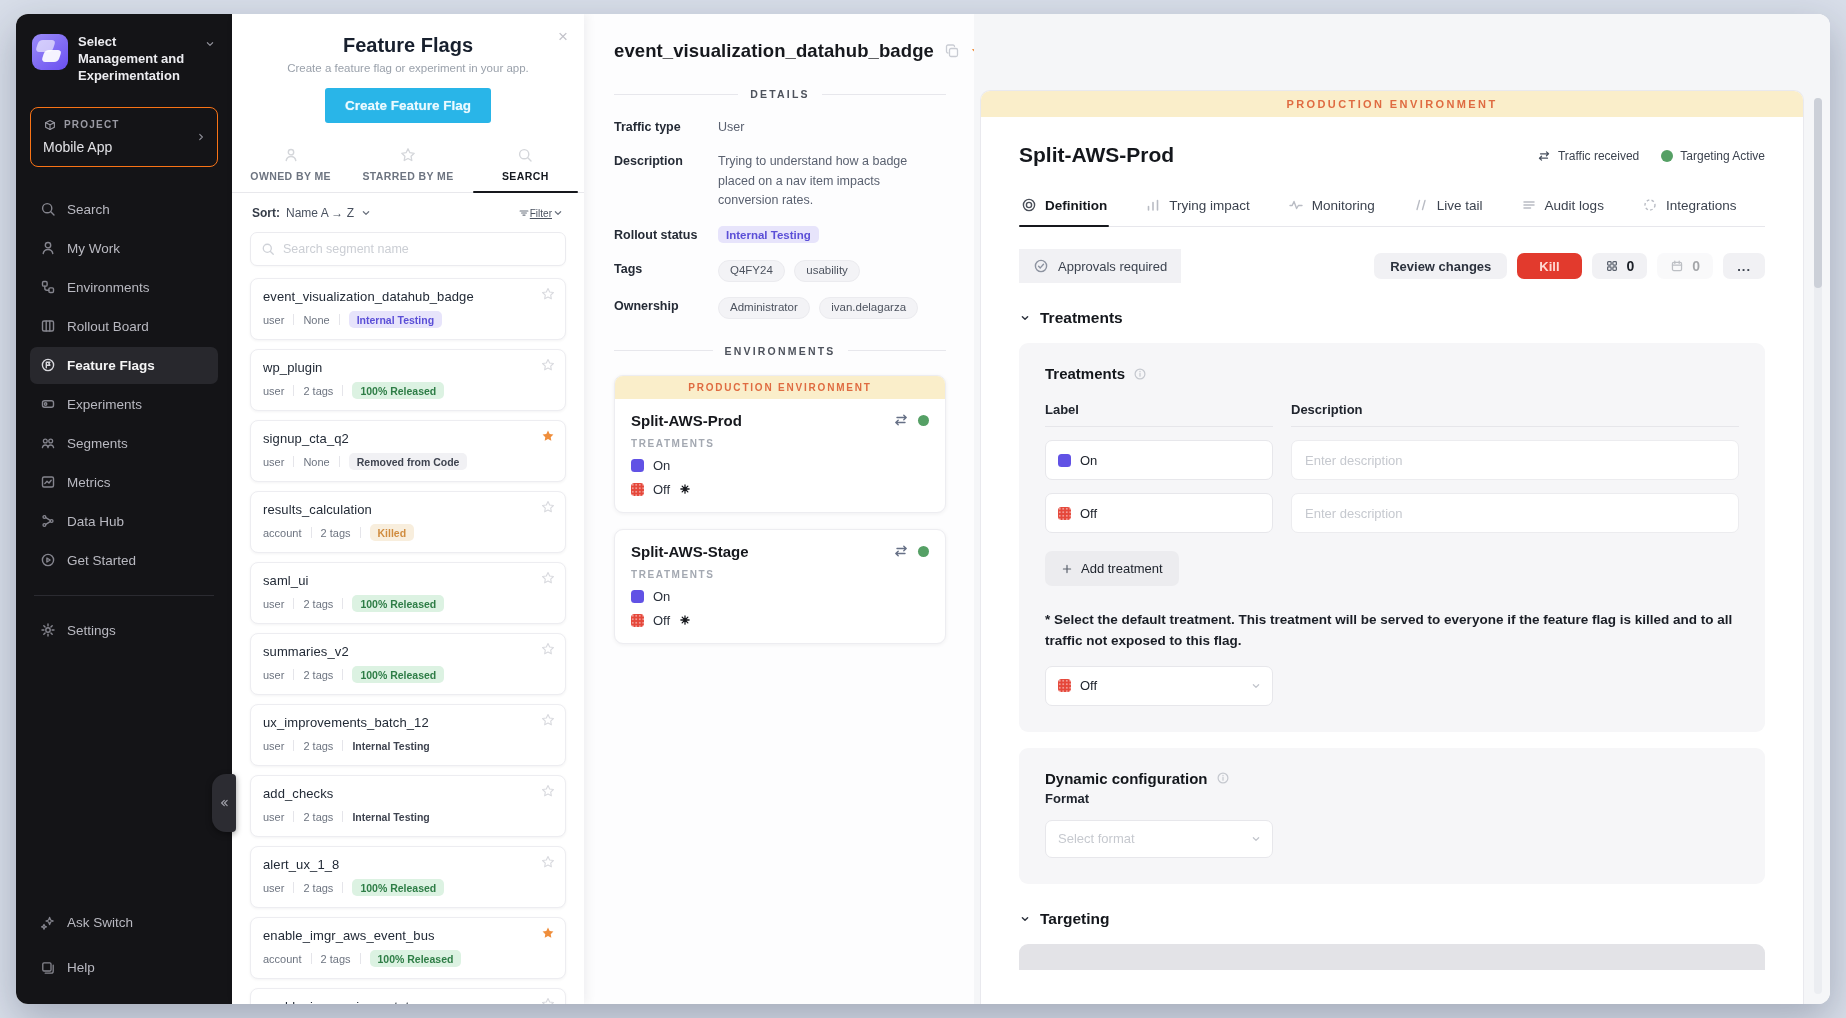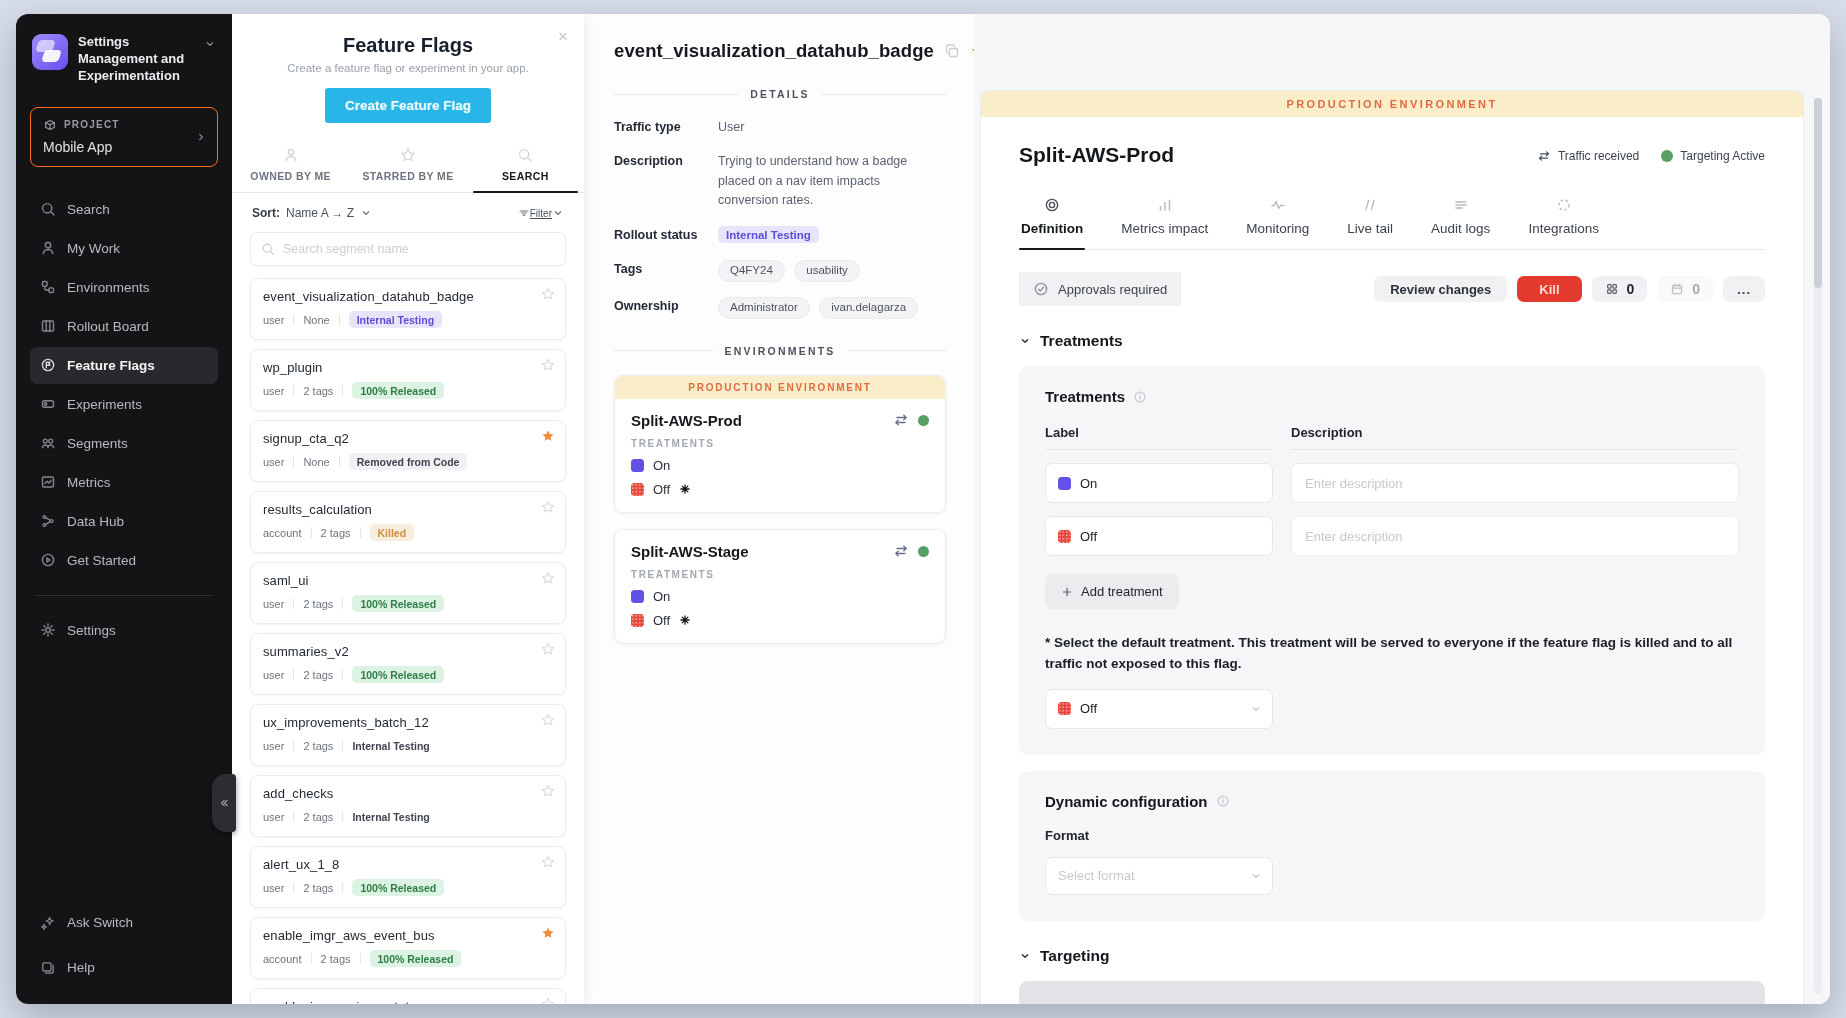--- a/index.html
+++ b/index.html
@@ -120,21 +120,21 @@
   .main-card{background:#fff;border:1px solid #e9e9ee;border-bottom:none;border-radius:10px 10px 0 0;height:914px;overflow:hidden;}
   .prod-banner{background:var(--banner-bg);color:var(--banner-text);text-align:center;font-size:11px;
                font-weight:700;letter-spacing:2.4px;padding:7px 0;}
   .main-content{padding:26px 38px 0;}
   .mc-head{display:flex;align-items:flex-start;justify-content:space-between;}
   .mc-title{font-size:21px;font-weight:700;color:#14171c;}
   .mc-status{display:flex;align-items:center;gap:22px;margin-top:6px;}
   .status-item{display:flex;align-items:center;gap:7px;font-size:12px;color:#3c434f;}
   .status-item .ic-sm{color:#4a5260;}
   .main-tabs{display:flex;gap:34px;margin-top:24px;border-bottom:1px solid #e7e7ec;}
-  .mtab{display:flex;align-items:center;gap:8px;padding:6px 2px 13px;font-size:13.5px;color:#3c434f;cursor:pointer;position:relative;flex-direction:column;}
+  .mtab{display:flex;align-items:center;gap:8px;padding:6px 2px 13px;font-size:13.5px;color:#3c434f;cursor:pointer;position:relative;}
   .mtab .ic{color:#b9bcc4;}
   .mtab.active{color:#14171c;font-weight:700;}
   .mtab.active .ic{color:#4a4f59;}
   .mtab.active:after{content:"";position:absolute;left:0;right:0;bottom:-1px;height:2.5px;background:#16181d;border-radius:2px;}
   .action-row{display:flex;align-items:center;justify-content:space-between;margin-top:22px;}
   .approvals-pill{display:flex;align-items:center;gap:9px;background:#f1f1f4;border-radius:0;
                   padding:9px 14px;font-size:13px;color:#3c434f;}
   .approvals-pill .ic{color:#8d93a0;}
   .ar-right{display:flex;align-items:center;gap:10px;}
   .btn{border:none;border-radius:7px;height:26px;font-size:13px;cursor:pointer;display:flex;align-items:center;gap:8px;}
@@ -160,21 +160,21 @@
   .d-input{flex:1;height:40px;background:#fff;border:1px solid #eceçef;border:1px solid #ececef;border-radius:7px;padding:0 13px;font-size:13px;color:#333;outline:none;}
   .d-input::placeholder{color:#c6c9cf;}
   .add-btn{margin-top:18px;background:#ececef;border:none;border-radius:7px;padding:10px 16px;
            font-size:13px;color:#20252e;display:flex;align-items:center;gap:8px;cursor:pointer;}
   .add-btn .ic-xs{color:#5a616d;}
   .default-note{margin-top:24px;font-size:13.5px;font-weight:700;color:#1a1e26;line-height:1.55;max-width:1160px;}
   .select{width:228px;height:40px;background:#fff;border:1px solid #e7e7eb;border-radius:7px;margin-top:14px;
           display:flex;align-items:center;gap:9px;padding:0 12px;font-size:13px;color:#20252e;cursor:pointer;position:relative;}
   .select .chev{position:absolute;right:10px;color:#c2c5cc;}
   .select.placeholder{color:#c6c9cf;height:38px;}
-  .fmt-label{margin-top:18px;font-size:13px;font-weight:700;color:#20252e;}
+  .fmt-label{margin-top:4px;font-size:13px;font-weight:700;color:#20252e;}
   .targeting-stub{margin-top:16px;height:26px;background:#e3e3e7;border-radius:9px 9px 0 0;}
   .main-scrollbar{position:absolute;right:8px;top:84px;bottom:10px;width:8px;background:#ebedf1;border-radius:4px;}
   .main-scrollbar .thumb{width:8px;height:190px;background:#ccd0d8;border-radius:4px;}
 </style>
 </head>
 <body>
 
 <svg width="0" height="0" style="position:absolute" aria-hidden="true">
   <defs>
     <g id="d-search">
@@ -303,21 +303,21 @@
       </g>
   </defs>
 </svg>
 
 <div class="stage">
   <div class="window">
 
     <aside class="sidebar">
       <div class="logo-row">
         <div class="logo"></div>
-        <div class="app-title">Settings Management and Experimentation</div>
+        <div class="app-title">Select Management and Experimentation</div>
         <svg class="ic-xs ws-chev" viewBox="0 0 16 16" fill="none" stroke="currentColor" stroke-width="1.6" stroke-linecap="round" stroke-linejoin="round">
             <use href="#d-chev-down"></use>
           </svg>
       </div>
 
       <div class="project-box">
         <div class="project-top">
           <svg class="ic-sm" viewBox="0 0 16 16" fill="none" stroke="currentColor" stroke-width="1.3" stroke-linecap="round" stroke-linejoin="round">
               <use href="#d-cube"></use>
             </svg>
@@ -761,21 +761,21 @@
             <div class="mtab active">
               <svg class="ic" viewBox="0 0 16 16" fill="none" stroke="currentColor" stroke-width="1.4">
                   <use href="#d-target"></use>
                 </svg>
               <span>Definition</span>
             </div>
             <div class="mtab">
               <svg class="ic" viewBox="0 0 16 16" fill="none" stroke="currentColor" stroke-width="1.6" stroke-linecap="round">
                   <use href="#d-bars"></use>
                 </svg>
-              <span>Metrics impact</span>
+              <span>Trying impact</span>
             </div>
             <div class="mtab">
               <svg class="ic" viewBox="0 0 16 16" fill="none" stroke="currentColor" stroke-width="1.4" stroke-linecap="round" stroke-linejoin="round">
                   <use href="#d-pulse"></use>
                 </svg>
               <span>Monitoring</span>
             </div>
             <div class="mtab">
               <svg class="ic" viewBox="0 0 16 16" fill="none" stroke="currentColor" stroke-width="1.4" stroke-linecap="round">
                   <use href="#d-slashes"></use>

